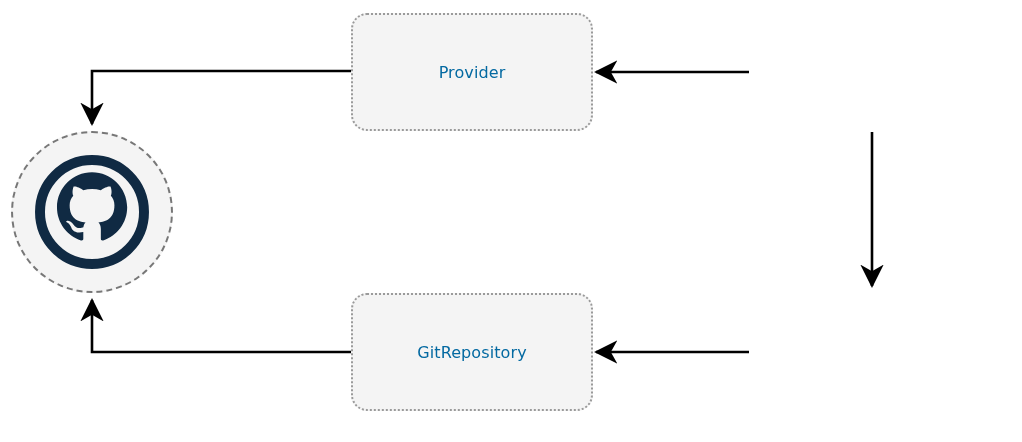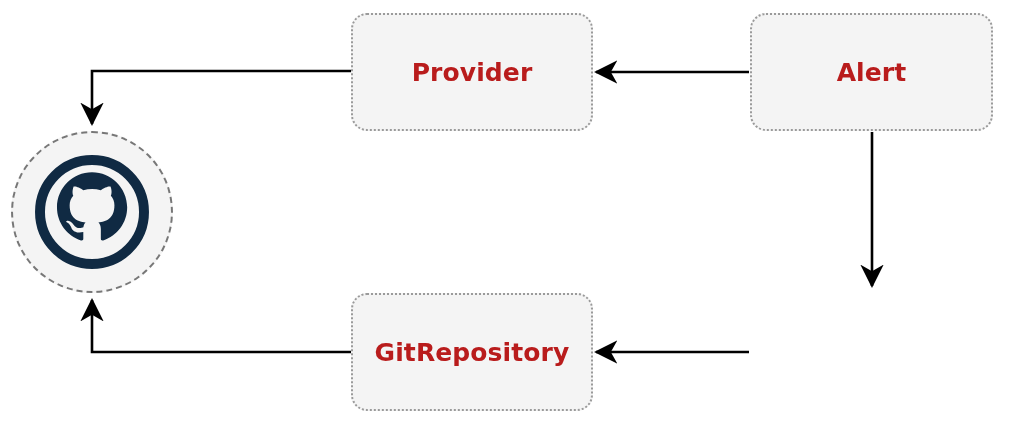--- a/index.html
+++ b/index.html
@@ -30,23 +30,23 @@
     position: absolute;
     box-sizing: border-box;
     background: #f4f4f4;
     border: 2px dotted #9a9a9a;
     border-radius: 16px;
     display: flex;
     align-items: center;
     justify-content: center;
   }
   .node-label {
-    font-size: 25px;
-    font-weight: 700;
-    color: #b91c1c;
+    font-size: 16px;
+    font-weight: 400;
+    color: #0369a1;
     letter-spacing: 0.1px;
     white-space: nowrap;
   }
   .node-circle {
     position: absolute;
     box-sizing: border-box;
     background: #f4f4f4;
     border: 2px dashed #777777;
     border-radius: 50%;
     display: flex;
@@ -84,22 +84,19 @@
     <svg class="gh-logo" width="118" height="118" viewBox="0 0 16 16" xmlns="http://www.w3.org/2000/svg">
       <circle cx="8" cy="8" r="7.05" fill="none" stroke="#102a43" stroke-width="1.35"></circle>
       <path fill="#102a43" d="M8 2.6c-2.62 0-4.75 2.13-4.75 4.75 0 2.1 1.36 3.88 3.25 4.5.24.05.32-.1.32-.23v-.9c-1.32.29-1.6-.56-1.6-.56-.22-.55-.53-.7-.53-.7-.43-.3.03-.29.03-.29.48.03.73.49.73.49.43.73 1.11.52 1.38.4.04-.31.17-.52.3-.64-1.05-.12-2.16-.53-2.16-2.34 0-.52.18-.94.49-1.27-.05-.12-.21-.6.05-1.26 0 0 .4-.13 1.31.49.38-.11.79-.16 1.19-.16.4 0 .81.05 1.19.16.91-.62 1.31-.49 1.31-.49.26.66.1 1.14.05 1.26.3.33.48.75.48 1.27 0 1.81-1.11 2.21-2.17 2.33.17.15.33.44.33.89v1.32c0 .13.08.28.32.23 1.89-.62 3.25-2.4 3.25-4.5C12.75 4.73 10.62 2.6 8 2.6z"></path>
     </svg>
   </div>
 
   <div class="node-box" style="left:351px; top:13px; width:242px; height:118px;">
     <span class="node-label">Provider</span>
   </div>
 
-  <div class="node-box" style="left:750px; top:13px; width:243px; height:118px;">
-    <span class="node-label">Alert</span>
-  </div>
 
   <div class="node-box" style="left:351px; top:293px; width:242px; height:118px;text-align:right;">
     <span class="node-label">GitRepository</span>
   </div>
 
 
 </div>
 
 </body></html>

